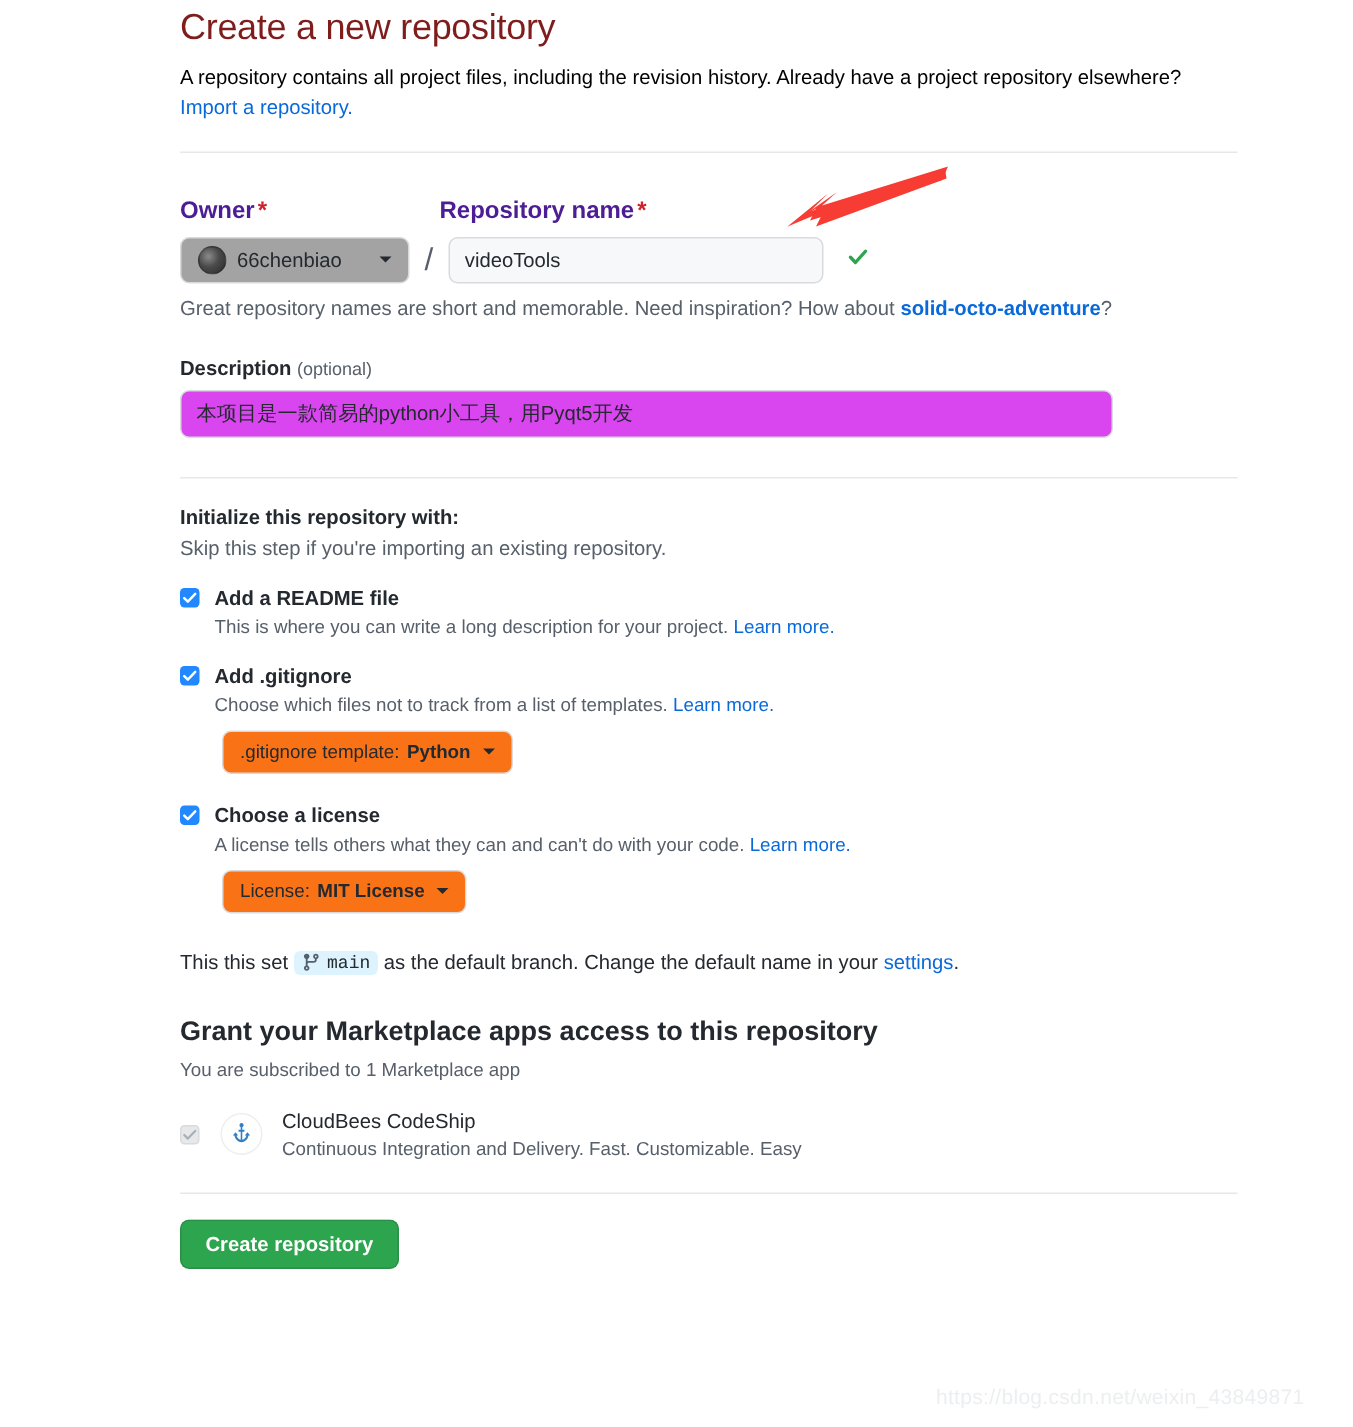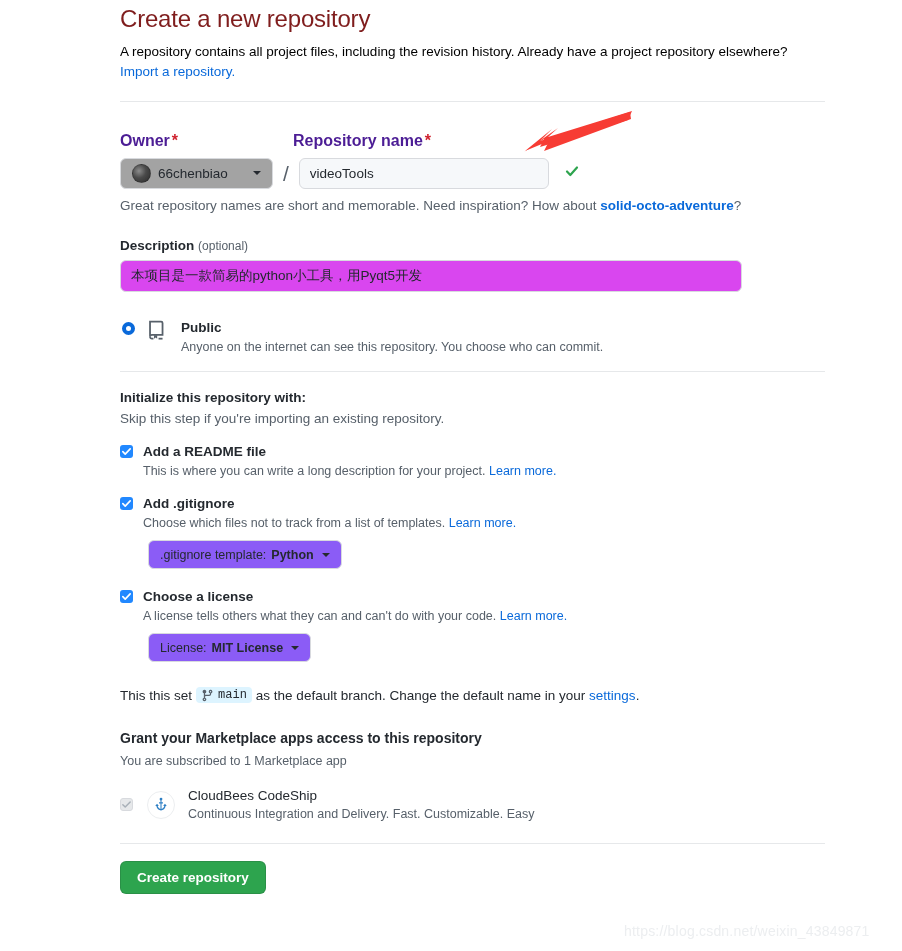--- a/index.html
+++ b/index.html
@@ -105,36 +105,36 @@
     flex: 0 0 13px; margin-right: 10px; position: relative; cursor: pointer;
   }
   .cb svg { position: absolute; left: 1px; top: 1px; }
   .cb-label { font-size: 13.5px; font-weight: bold; color: #24292f; }
   .cb-desc { font-size: 12.5px; color: #57606a; margin: 5px 0 0 23px; }
 
   .select-btn {
     display: inline-flex; align-items: center; gap: 5px;
     height: 29px; padding: 0 11px; margin: 10px 0 0 28px;
     border: 1px solid #d8dade; border-radius: 6px;
-    background: #8b5cf6; font-size: 12.5px; color: #24292f; cursor: pointer;
+    background: #f97316; font-size: 12.5px; color: #24292f; cursor: pointer;
   }
   .select-btn .sb-pre { color: #24292f; }
   .select-btn .sb-val { font-weight: bold; }
 
   .branch-line { font-size: 13.5px; color: #24292f; margin-top: 25px; display: flex; align-items: center; flex-wrap: wrap; }
   .branch-badge {
     display: inline-flex; align-items: center; gap: 4px;
     background: #ddf4ff; border-radius: 4px; padding: 1px 5px; margin: 0 4px;
   }
   .branch-badge .bname {
     font-family: "Liberation Mono", "DejaVu Sans Mono", monospace;
     font-size: 12px; color: #24292f;
   }
 
-  .mk-title { font-size: 14px; font-weight: bold; margin-top: 27px; }
+  .mk-title { font-size: 18px; font-weight: bold; margin-top: 27px; }
   .mk-sub { font-size: 12.5px; color: #57606a; margin-top: 8px; }
   .mk-app { display: flex; align-items: center; margin-top: 20px; }
   .mk-cb {
     width: 13px; height: 13px; border-radius: 3px; background: #e6e8ea;
     border: 1px solid #d8dade; flex: 0 0 13px; margin-right: 14px; position: relative;
   }
   .mk-logo {
     width: 28px; height: 28px; border-radius: 50%; background: #ffffff;
     border: 1px solid #eceef0; flex: 0 0 28px; margin-right: 13px;
     display: flex; align-items: center; justify-content: center;
@@ -200,35 +200,20 @@
     </div>
 
     <div class="desc-label">
       <span>Description</span>
       <span class="optional">(optional)</span>
     </div>
     <input class="desc-input" type="text" value="本项目是一款简易的python小工具，用Pyqt5开发" style="">
 
     <div class="vis-group">
 
-      <div class="vis-row">
-        <span class="radio on"></span>
-        <span class="vis-icon">
-          <svg width="22" height="22" viewBox="0 0 16 16">
-            <path fill="none" stroke="#57606a" stroke-width="1.3" d="M2.2 1.9h8.1a1 1 0 0 1 1 1v8.6H3.6a1.4 1.4 0 0 0-1.4 1.4z"></path>
-            <path fill="none" stroke="#57606a" stroke-width="1.3" d="M2.2 12.9a1.4 1.4 0 0 0 1.4 1.4h1.1"></path>
-            <path fill="#57606a" d="M5.1 11.9h2.3v2.4l-1.15-.85-1.15.85z"></path>
-            <path fill="none" stroke="#57606a" stroke-width="1.3" d="M8.4 14.3h2.9"></path>
-          </svg>
-        </span>
-        <span class="vis-text">
-          <span class="vt-title">Public</span>
-          <div class="vt-desc">Anyone on the internet can see this repository. You choose who can commit.</div>
-        </span>
-      </div>
 
     </div>
 
     <hr class="divider" style="margin-top:8px">
 
     <div class="section-title" style="margin-top:18px">Initialize this repository with:</div>
     <div class="section-sub">Skip this step if you're importing an existing repository.</div>
 
     <div class="cb-block">
       <div class="cb-row">

